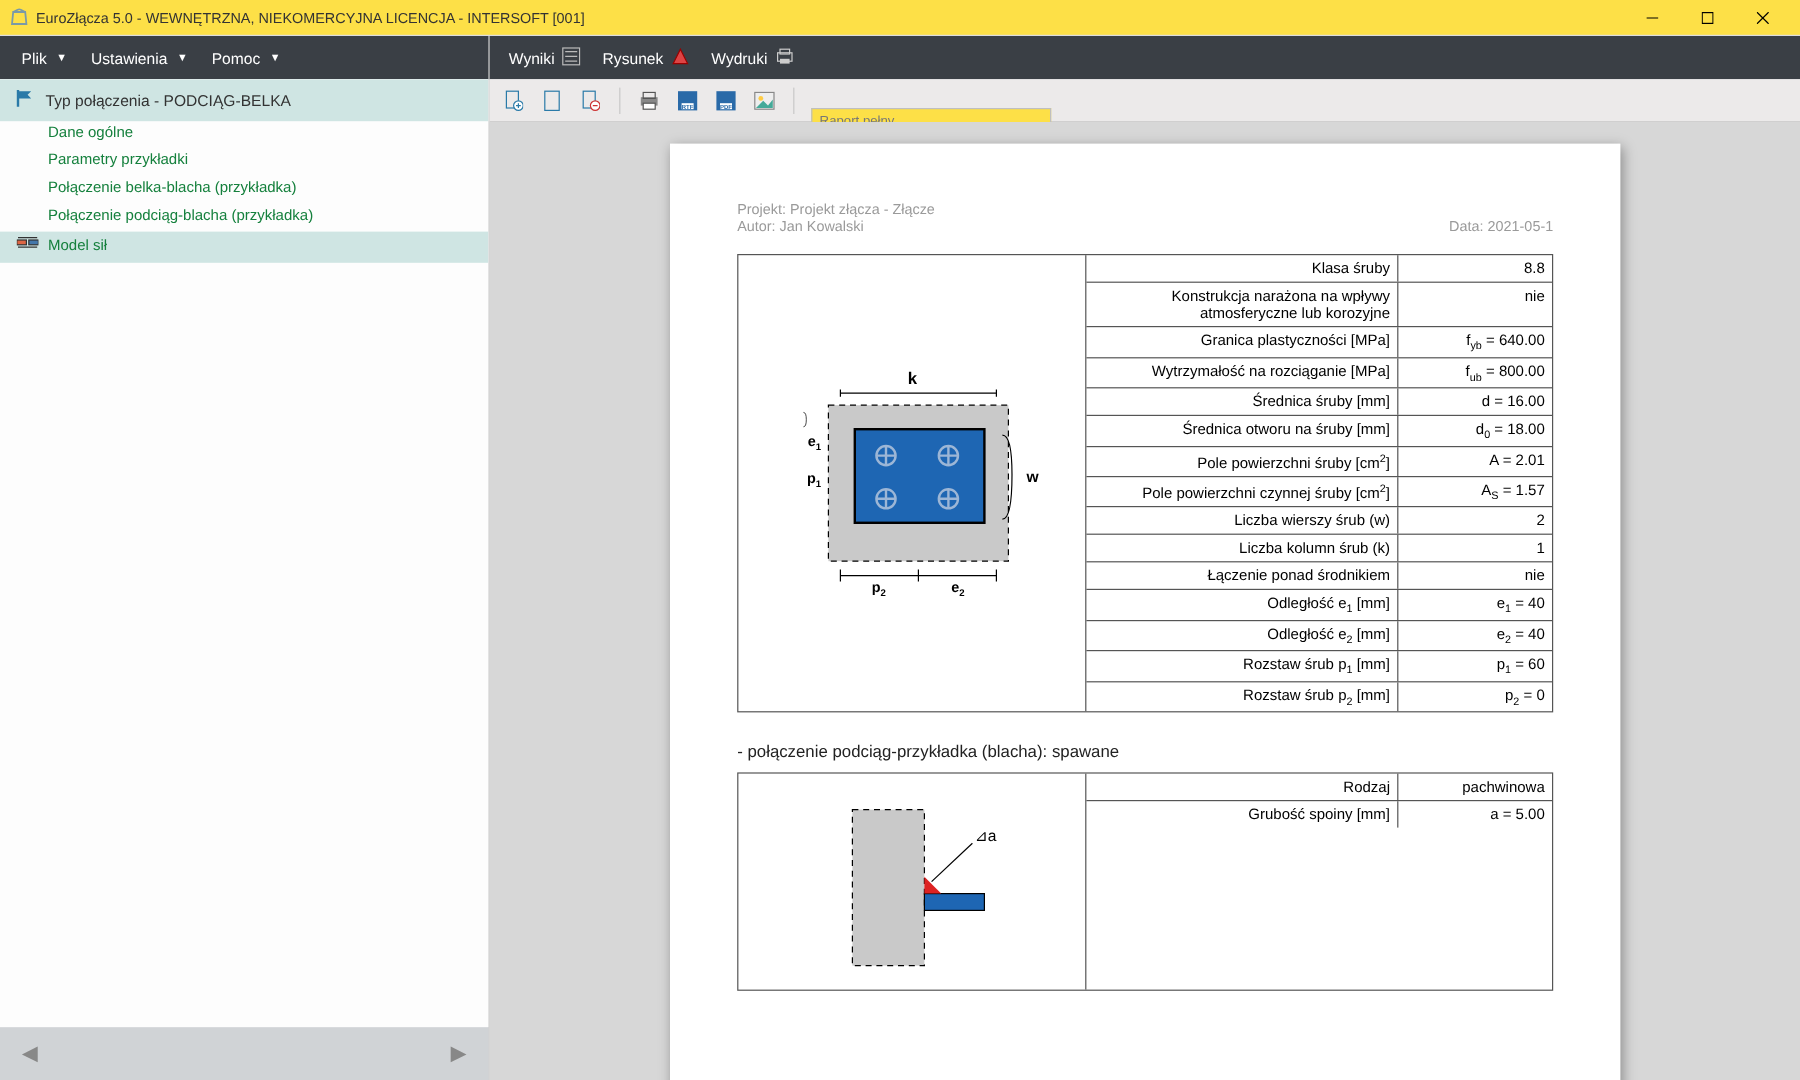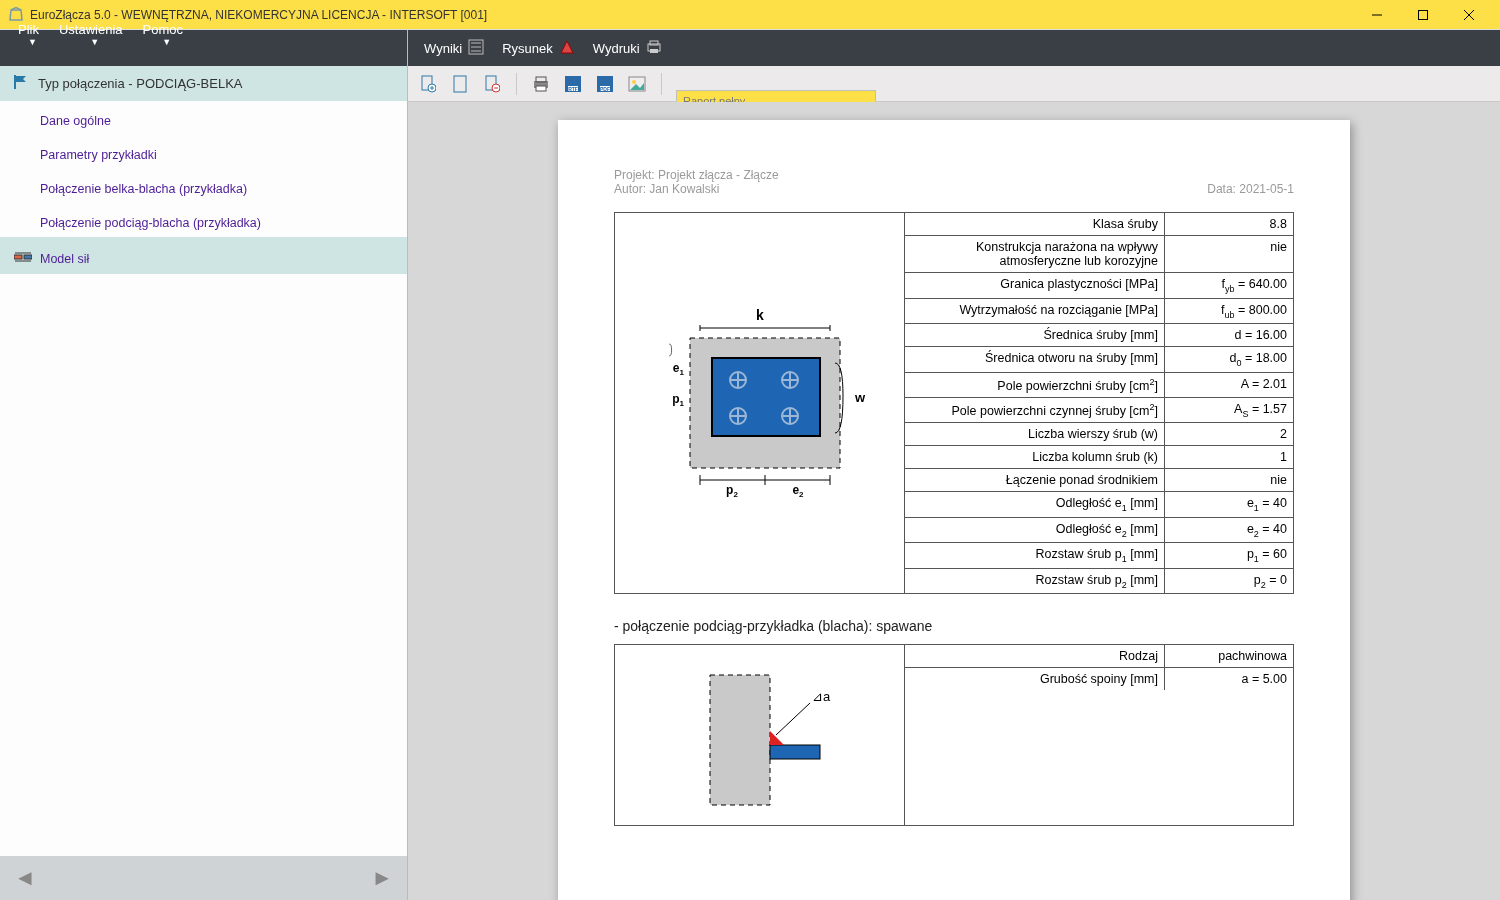--- a/index.html
+++ b/index.html
@@ -7,25 +7,25 @@
 
 .titlebar { height: 30px; background: #fde047; border-bottom: 1px solid #ddd; display: flex; align-items: center; padding: 0 8px; font-size: 12px; color: #333; }
 .titlebar .icon { width: 16px; height: 16px; margin-right: 6px; }
 .titlebar .spacer { flex: 1; }
 .titlebar .winbtn { width: 46px; height: 30px; display: flex; align-items: center; justify-content: center; font-size: 14px; color: #333; }
 
 .body-row { display: flex; height: 870px; }
 
 .left-col { width: 408px; display: flex; flex-direction: column; background: #f5f5f5; border-right: 1px solid #bbb; }
 .menubar-left { height: 36px; background: #3a3f45; color: #fff; display: flex; align-items: center; padding: 0 8px; font-size: 13px; }
-.menubar-left .mitem { padding: 0 10px; display: flex; align-items: center; height: 52px; flex-direction: column; }
+.menubar-left .mitem { padding: 0 10px; display: flex; align-items: center; height: 52px; }
 .menubar-left .mitem .caret { margin-left: 8px; font-size: 9px; }
 .tree { flex: 1; background: #fdfdfd; overflow-y: auto; }
 .tree .hd { background: #cfe5e3; padding: 8px 12px; font-size: 13px; color: #333; display: flex; align-items: center; gap: 8px; }
-.tree .item { padding: 13px 12px 7px 40px; font-size: 12.5px; color: #4c1d95; }
+.tree .item { padding: 2px 12px 7px 40px; font-size: 12.5px; color: #15803d; }
 .tree .item.l1 { padding-left: 40px; }
 .tree .item.sel { background: #cfe5e3; }
 .tree .item.withicon { display: flex; align-items: center; gap: 8px; padding-left: 14px; text-align: right; }
 .navfooter { height: 44px; background: #d0d3d6; display: flex; align-items: center; justify-content: space-between; padding: 0 14px; }
 .navfooter .arw { font-size: 22px; color: #888; }
 
 .right-col { flex: 1; display: flex; flex-direction: column; background: #d7d7d7; }
 .menubar-right { height: 36px; background: #3a3f45; color: #fff; display: flex; align-items: center; padding: 0 10px; font-size: 13px; gap: 6px; }
 .menubar-right .mitem { padding: 0 6px; display: flex; align-items: center; gap: 6px; height: 36px; }
 .toolbar { height: 36px; background: #eceaea; border-bottom: 1px solid #c9c9c9; display: flex; align-items: center; padding: 0 10px; gap: 12px; }

